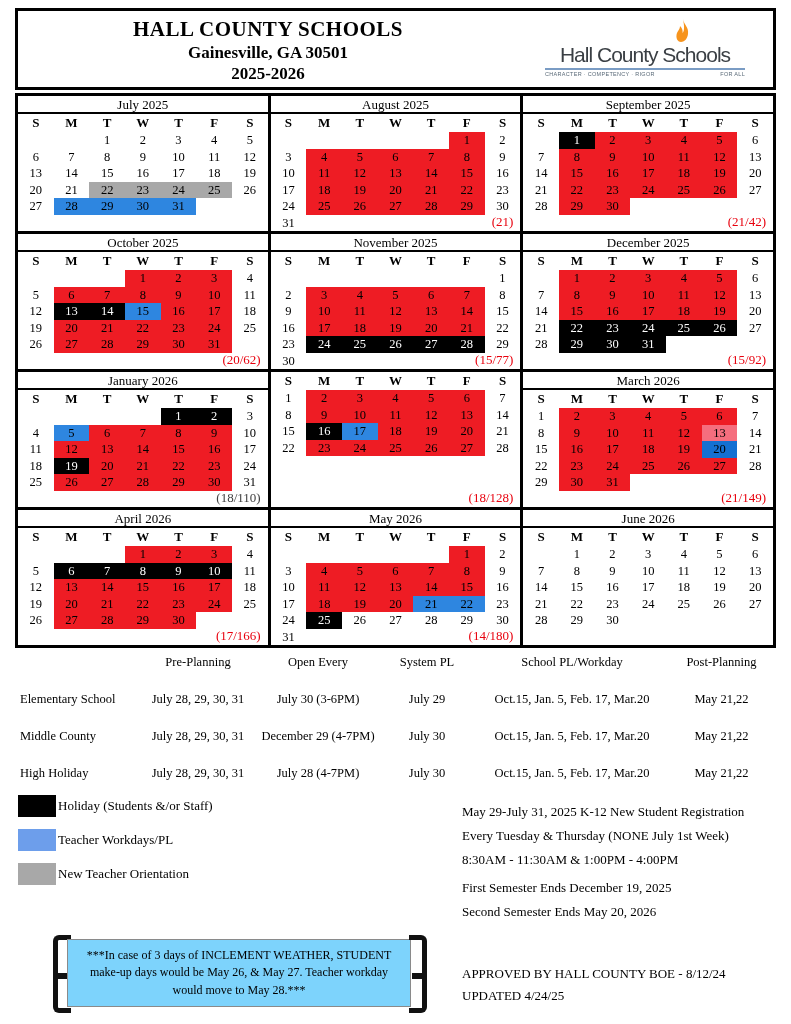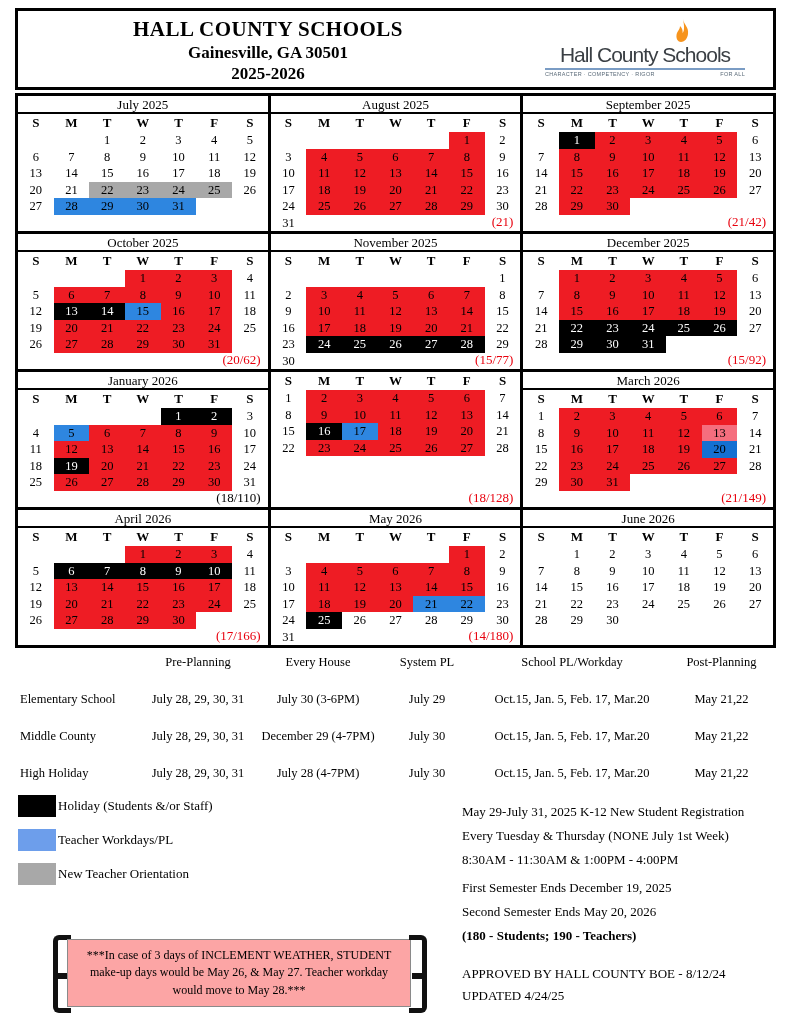--- a/index.html
+++ b/index.html
@@ -52,21 +52,21 @@
   .swatch { width:38px; height:22px; margin-right:2px; flex:none; }
   .legend-label { font-size:13px; }
 
   .notes-right { position:absolute; left:447px; top:5px; font-size:13px; line-height:1.85; }
   .notes-right .grp2 { margin-top:4px; }
   .bold { font-weight:bold; }
 
   .weather-wrap { position:absolute; left:30px; top:140px; width:390px; height:78px; }
   .weather-box {
     position:absolute; left:22px; top:4px; width:344px; height:68px;
-    background:#fca5a5; border:1px solid #8a8a8a;
+    background:#7dd3fc; border:1px solid #8a8a8a;
     display:flex; align-items:center; justify-content:center;
     text-align:center; font-size:12px; line-height:1.45; padding:4px 10px;
   }
   .bracket { position:absolute; top:0; width:18px; height:78px; border:5px solid #111; }
   .bracket.left  { left:8px;  border-right:none; border-radius:6px 0 0 6px; }
   .bracket.right { right:8px; border-left:none;  border-radius:0 6px 6px 0; }
   .nub { position:absolute; top:33px; width:12px; height:6px; background:#111; }
   .nub.left { left:-2px; } .nub.right { right:-2px; }
 
   .approval { position:absolute; left:447px; top:168px; font-size:13px; line-height:1.7; }
@@ -556,21 +556,21 @@
         </div>
         <div class="date-row">
           <div class="date-cell"></div>
           <div class="date-cell"></div>
           <div class="date-cell"></div>
           <div class="date-cell"></div>
           <div class="date-cell"></div>
           <div class="date-cell"></div>
           <div class="date-cell"></div>
         </div>
-        <div class="month-count" style="color: #000000;">(18/110)</div>
+        <div class="month-count" style="color: #404040;">(18/110)</div>
       </div>
       <div class="month">
         <div class="dow-row">
           <div class="dow-cell">S</div>
           <div class="dow-cell">M</div>
           <div class="dow-cell">T</div>
           <div class="dow-cell">W</div>
           <div class="dow-cell">T</div>
           <div class="dow-cell">F</div>
           <div class="dow-cell">S</div>
@@ -906,21 +906,21 @@
         <col style="width:122px">
         <col style="width:118px">
       <col style="width:100px">
         <col style="width:190px">
         <col style="width:109px">
     </colgroup>
     <thead>
         <tr>
           <th></th>
           <th>Pre-Planning</th>
-          <th>Every House</th>
+          <th>Open Every</th>
           <th>System PL</th>
           <th>School PL/Workday</th>
           <th>Post-Planning</th>
         </tr>
       </thead>
     <tbody>
         <tr class="body-row">
           <td class="rowlabel">Elementary School</td>
           <td>July 28, 29, 30, 31</td>
           <td>July 30 (3-6PM)</td>
@@ -966,21 +966,20 @@
 
     <div class="notes-right">
       <div class="grp1">
         <div>May 29-July 31, 2025  K-12 New Student Registration</div>
         <div>Every Tuesday &amp; Thursday (NONE July 1st Week)</div>
         <div>8:30AM - 11:30AM &amp; 1:00PM - 4:00PM</div>
       </div>
       <div class="grp2">
         <div>First Semester Ends December 19, 2025</div>
         <div>Second Semester Ends May 20, 2026</div>
-        <div class="bold">(180 - Students; 190 - Teachers)</div>
       </div>
     </div>
 
     <div class="weather-wrap">
       <div class="bracket left">
           <span class="nub left"></span>
         </div>
       <div class="weather-box">***In case of 3 days of INCLEMENT WEATHER, STUDENT make-up days would be May 26, &amp; May 27. Teacher workday would move to May 28.***</div>
       <div class="bracket right">
           <span class="nub right"></span>

